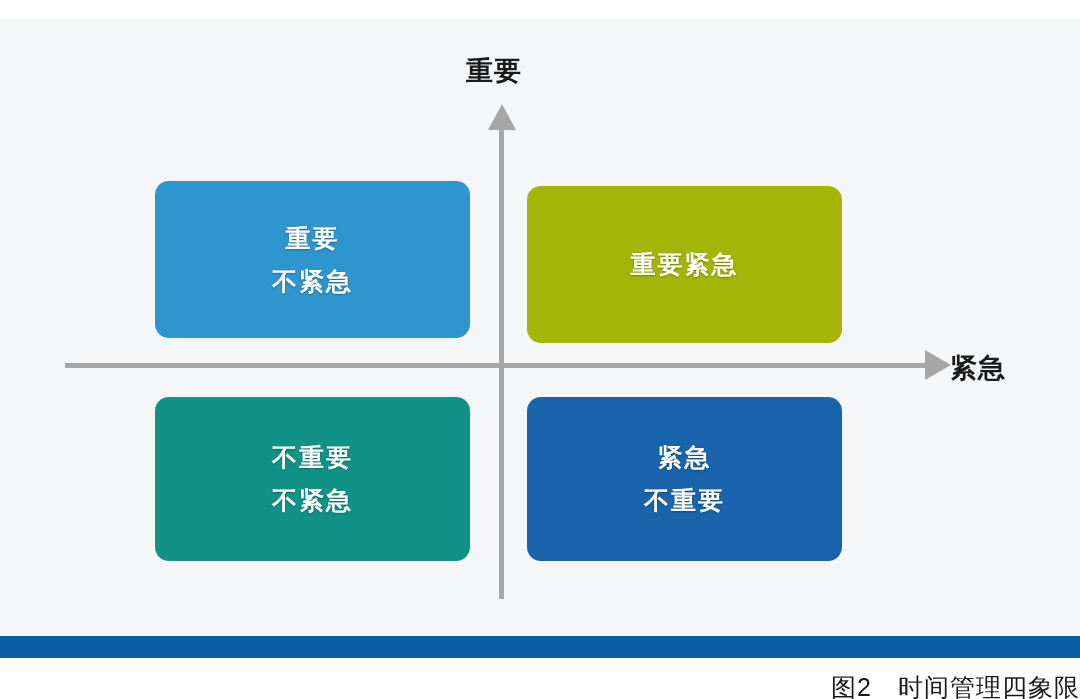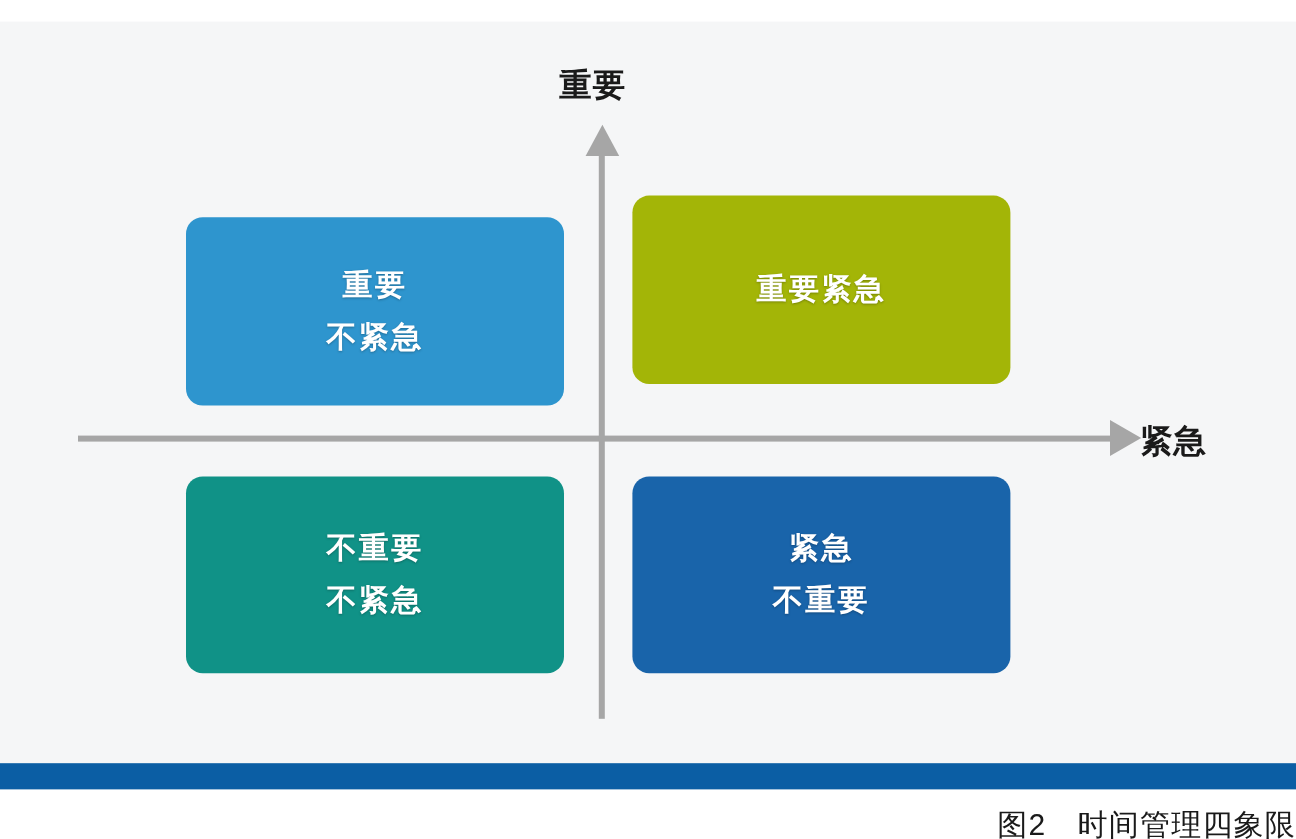--- a/index.html
+++ b/index.html
@@ -95,21 +95,21 @@
     z-index: -1;
   }
 
   .quad-tl {
     left: 155px; top: 163px; width: 315px; height: 157px;
     background: #2e95ce;
   }
   .quad-tl::after { background: #1d76ab; }
 
   .quad-tr {
-    left: 527px; top: 145px; width: 315px; height: 157px;
+    left: 527px; top: 168px; width: 315px; height: 157px;
     background: #a3b507;
   }
   .quad-tr::after { background: #828f05; }
 
   .quad-bl {
     left: 155px; top: 379px; width: 315px; height: 164px;
     background: #109287;
   }
   .quad-bl::after { background: #0b7269; }
 

